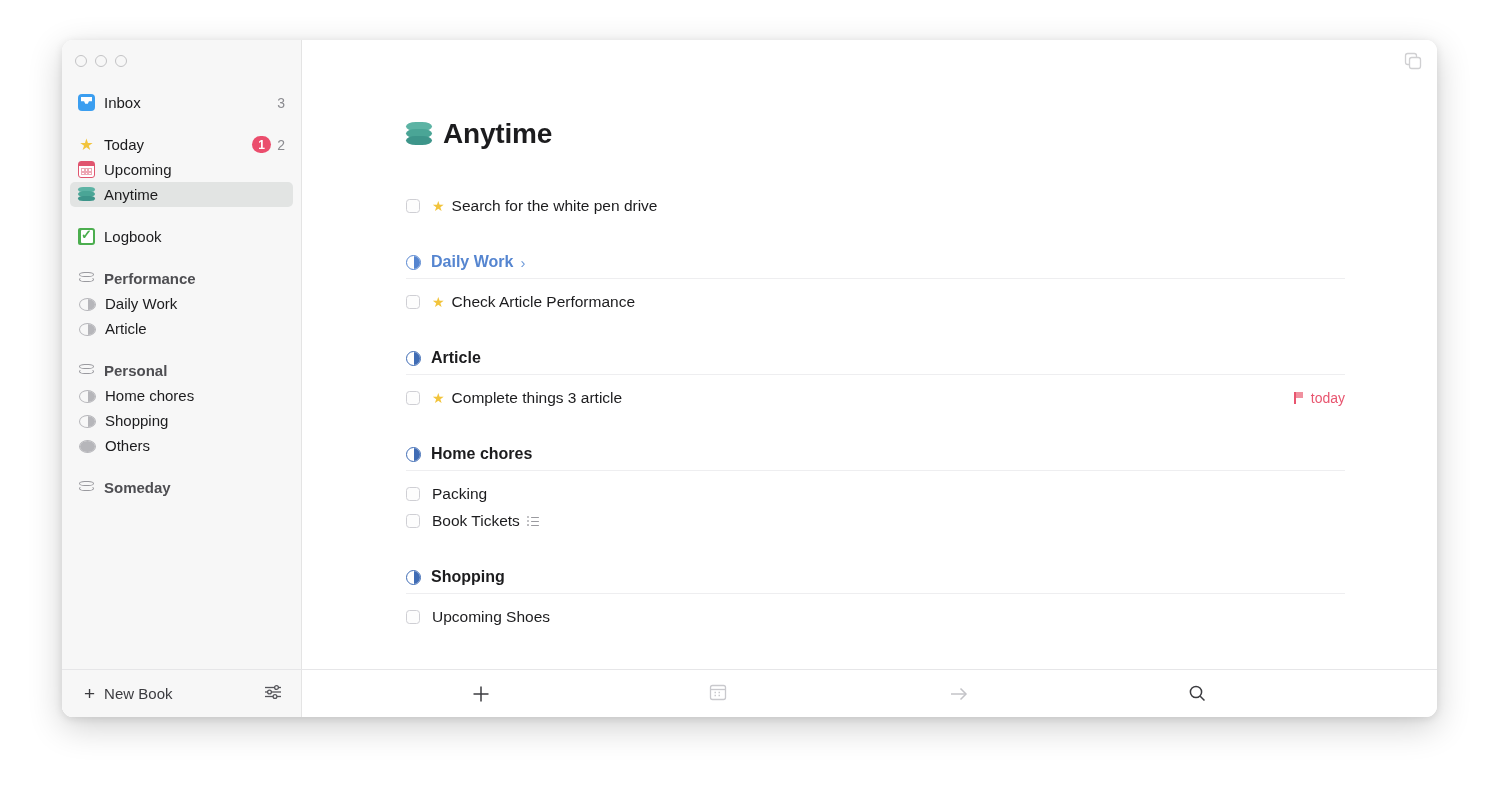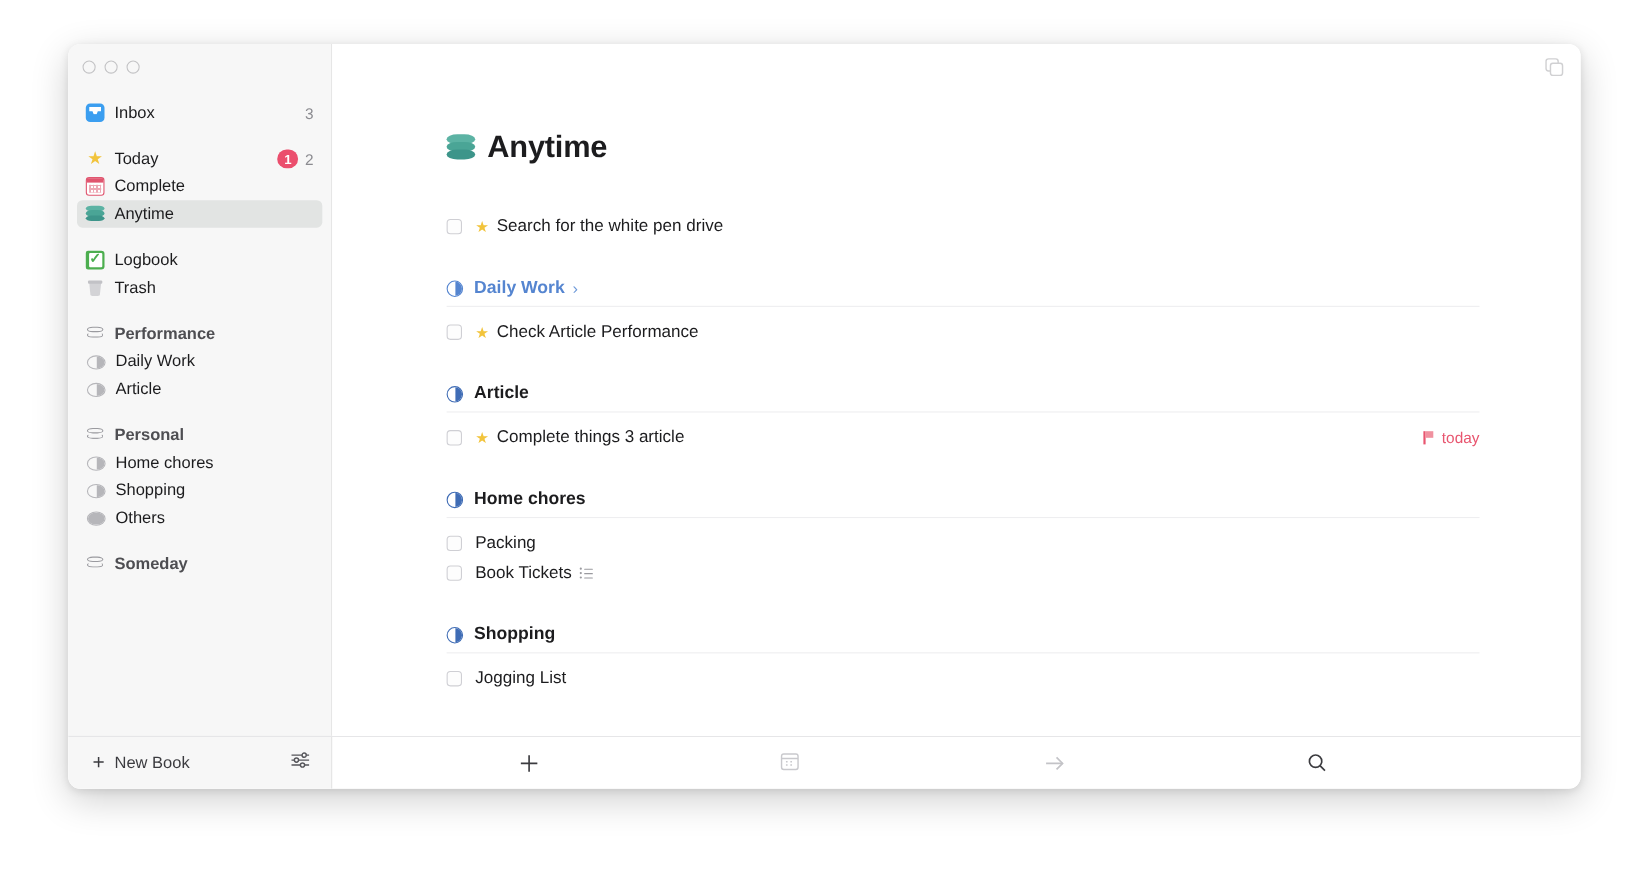--- a/index.html
+++ b/index.html
@@ -280,40 +280,36 @@
 
           <div class="nav-group">
             <div class="nav-row">
               <span class="nav-ico ico-star">★</span>
               <span class="nav-label">Today</span>
               <span class="nav-badge">1</span>
               <span class="nav-count">2</span>
             </div>
             <div class="nav-row">
               <span class="nav-ico ico-calendar"></span>
-              <span class="nav-label">Complete</span>
+              <span class="nav-label">Upcoming</span>
             </div>
             <div class="nav-row selected">
               <span class="nav-ico ico-layers-teal">
                 <i class="lay l1"></i>
                   <i class="lay l2"></i>
                   <i class="lay l3"></i>
               </span>
               <span class="nav-label">Anytime</span>
             </div>
           </div>
 
           <div class="nav-group">
             <div class="nav-row">
               <span class="nav-ico ico-logbook"></span>
               <span class="nav-label">Logbook</span>
-            </div>
-            <div class="nav-row">
-              <span class="nav-ico ico-trash"></span>
-              <span class="nav-label">Trash</span>
             </div>
           </div>
 
           <div class="nav-group">
             <div class="nav-header">
               <span class="nav-ico ico-stack-gray">
                 <i class="sg s1"></i>
                   <i class="sg s2"></i>
               </span>
               <span>Performance</span>
@@ -467,21 +463,21 @@
             <div class="group">
               <div class="group-head">
                 <span class="group-pie">
                     <i class="gfill"></i>
                   </span>
                 <span class="group-title">Shopping</span>
               </div>
               <div class="group-items">
                 <div class="todo-row">
                   <span class="chk"></span>
-                  <span class="todo-title">Jogging List</span>
+                  <span class="todo-title">Upcoming Shoes</span>
                 </div>
               </div>
             </div>
 
           </div>
         </div>
       </div>
     </div>
 
     <div id="toolbar">

